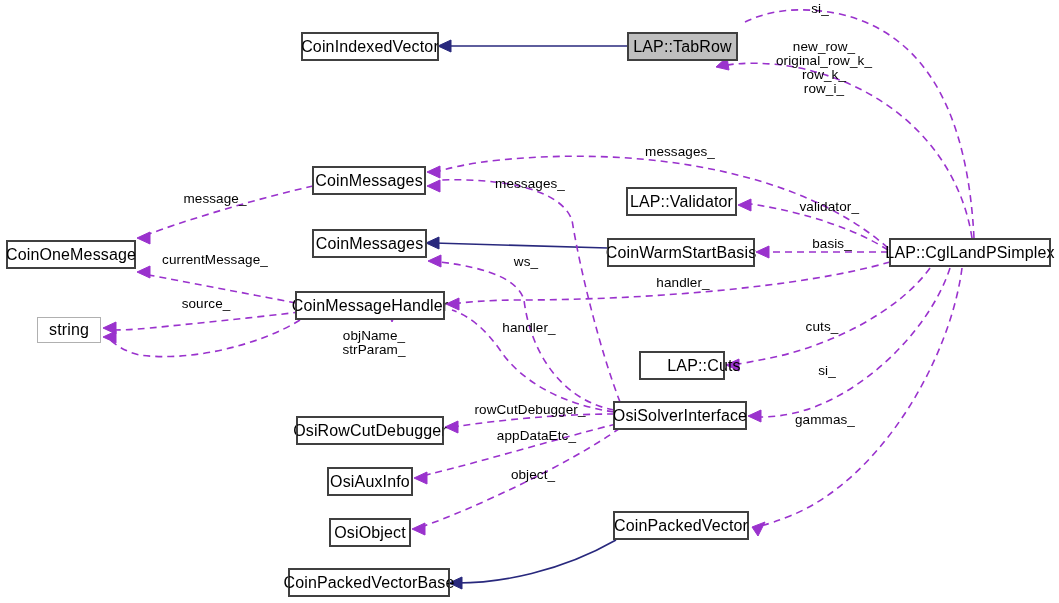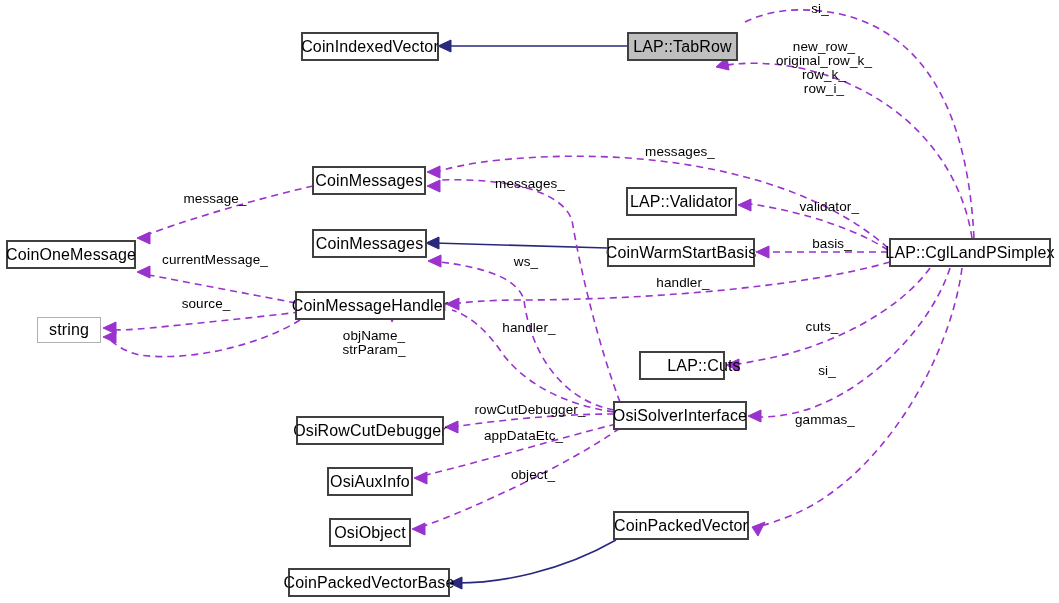--- a/index.html
+++ b/index.html
@@ -177,17 +177,17 @@
       <div class="edge-label" style="left: 155px; top: 253px; width: 120px; text-align: center;">currentMessage_</div>
       <div class="edge-label" style="left: 652px; top: 276px; width: 62px; text-align: center;">handler_</div>
       <div class="edge-label" style="left: 177px; top: 297px; width: 58px; text-align: center;">source_</div>
       <div class="edge-label" style="left: 498px; top: 321px; width: 62px; text-align: center;">handler_</div>
       <div class="edge-label" style="left: 801px; top: 320px; width: 42px; text-align: center;">cuts_</div>
       <div class="edge-label" style="left: 334px; top: 329px; width: 80px; text-align: center;">objName_
 strParam_</div>
       <div class="edge-label" style="left: 813px; top: 364px; width: 28px; text-align: center;">si_</div>
       <div class="edge-label" style="left: 469px; top: 403px; width: 122px; text-align: center;">rowCutDebugger_</div>
       <div class="edge-label" style="left: 790px; top: 413px; width: 70px; text-align: center;">gammas_</div>
-      <div class="edge-label" style="left: 484px; top: 429px; width: 92px; text-align: left;">appDataEtc_</div>
+      <div class="edge-label" style="left: 484px; top: 429px; width: 92px; text-align: right;">appDataEtc_</div>
       <div class="edge-label" style="left: 506px; top: 468px; width: 54px; text-align: center;">object_</div>
     </div>
 
 </div>
 
 </body></html>

